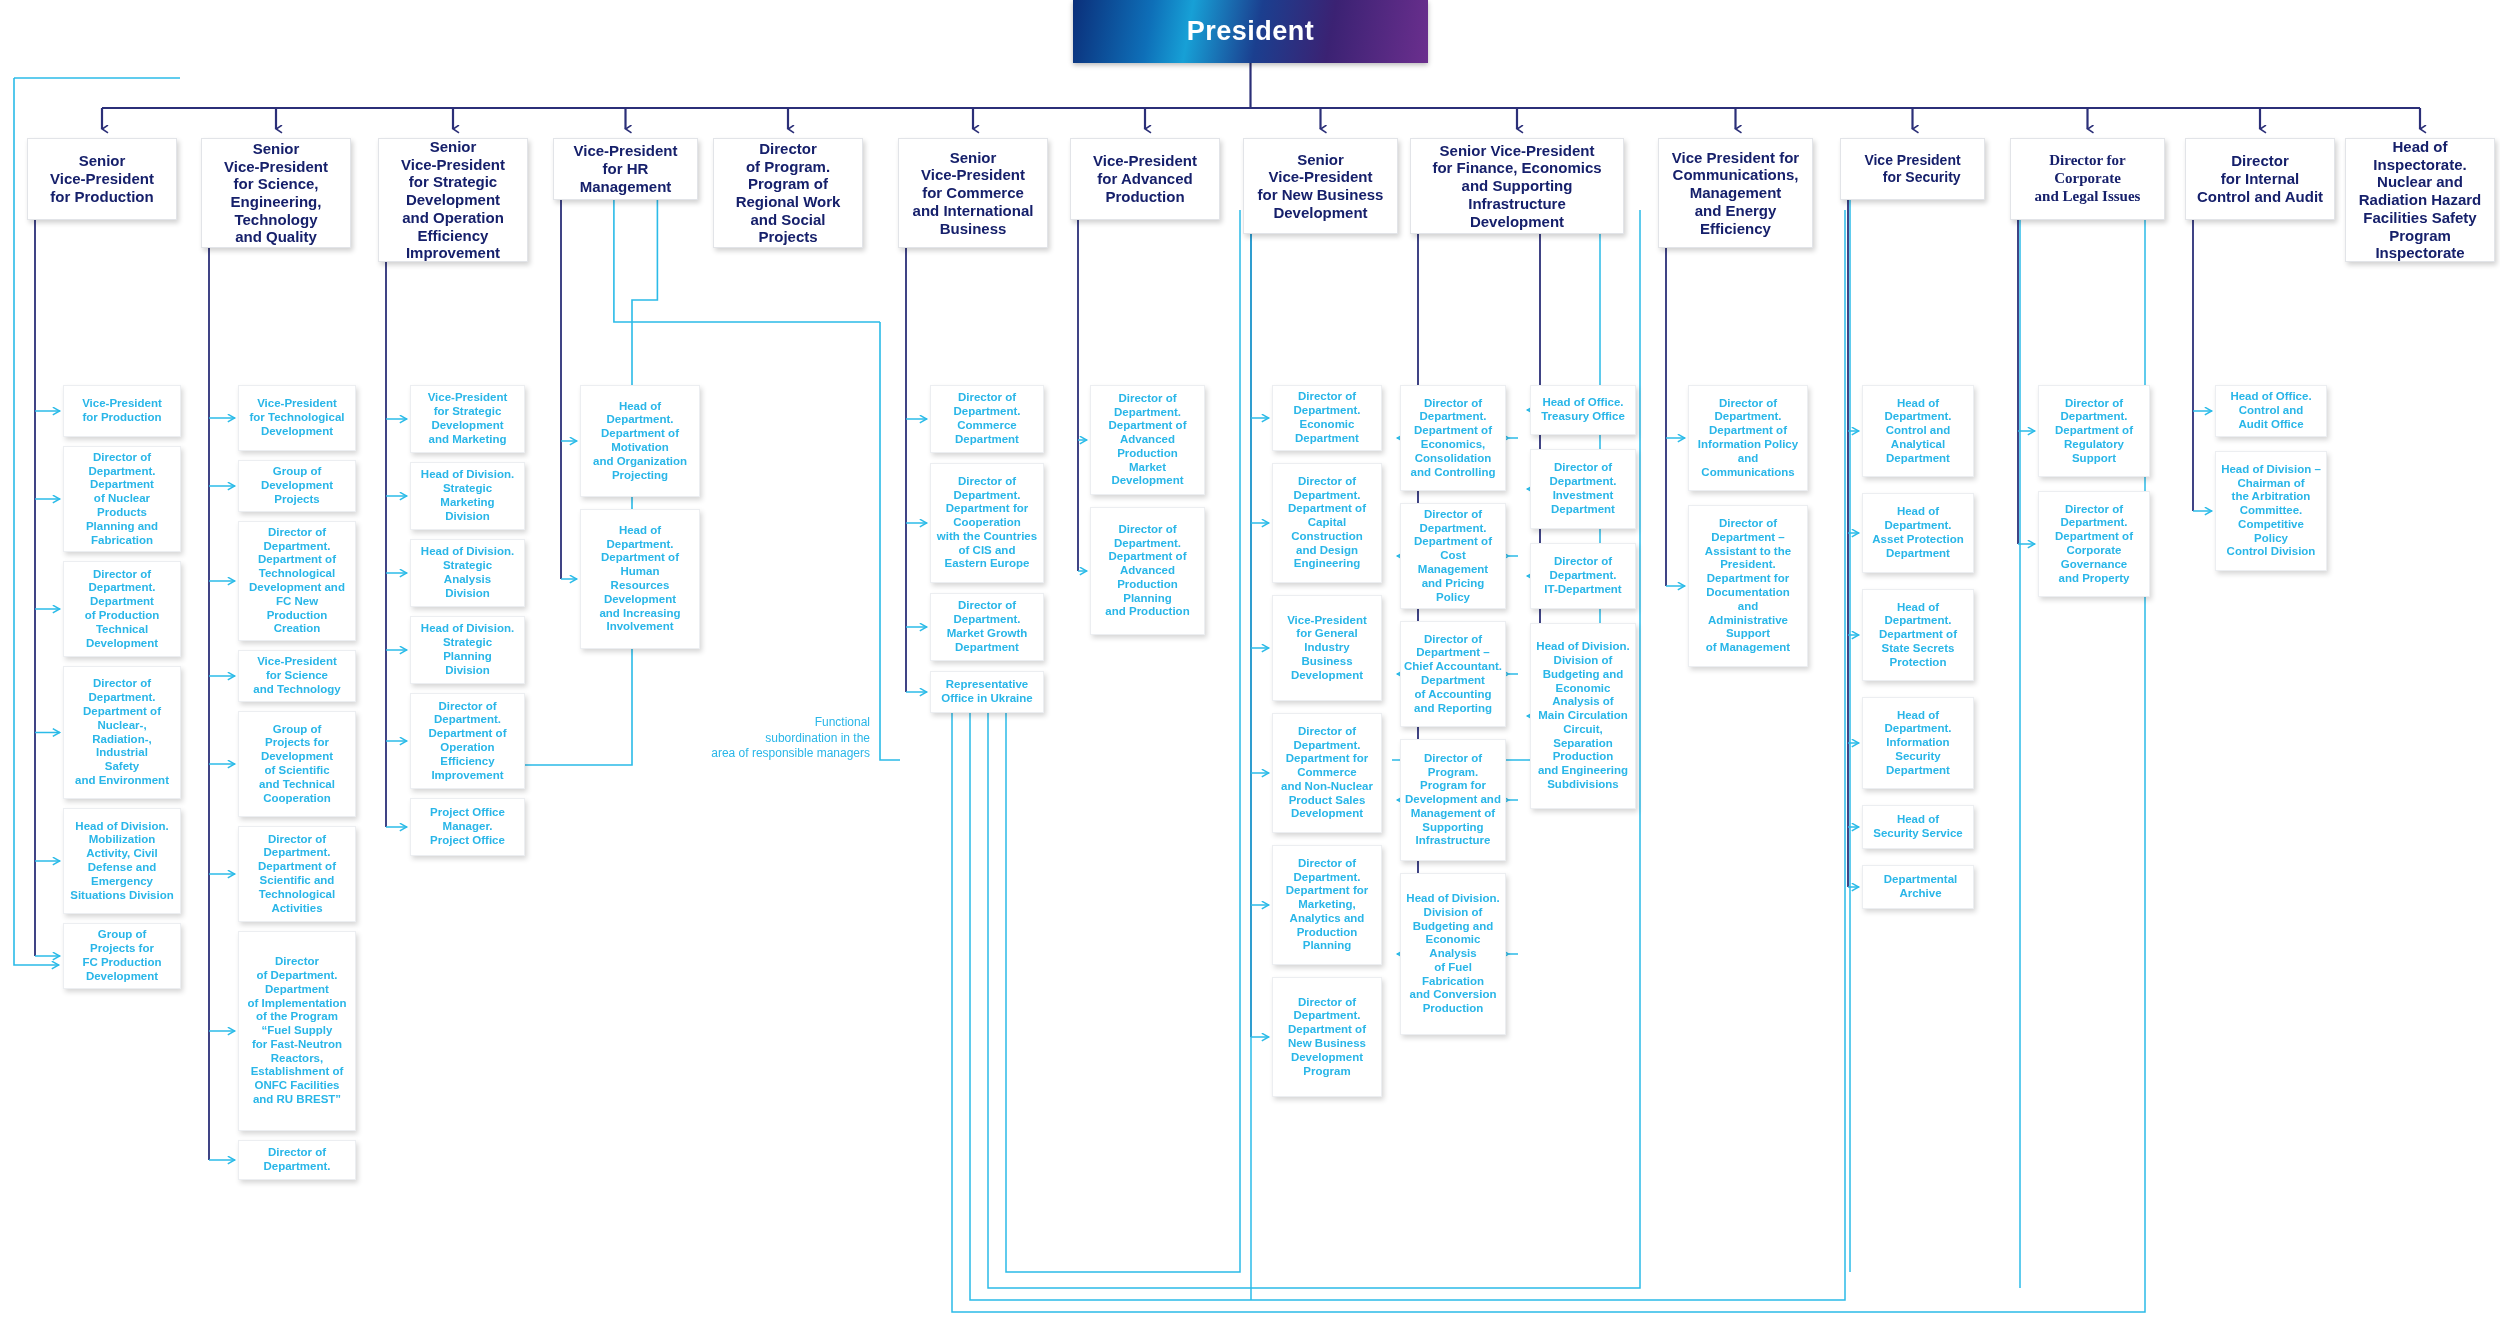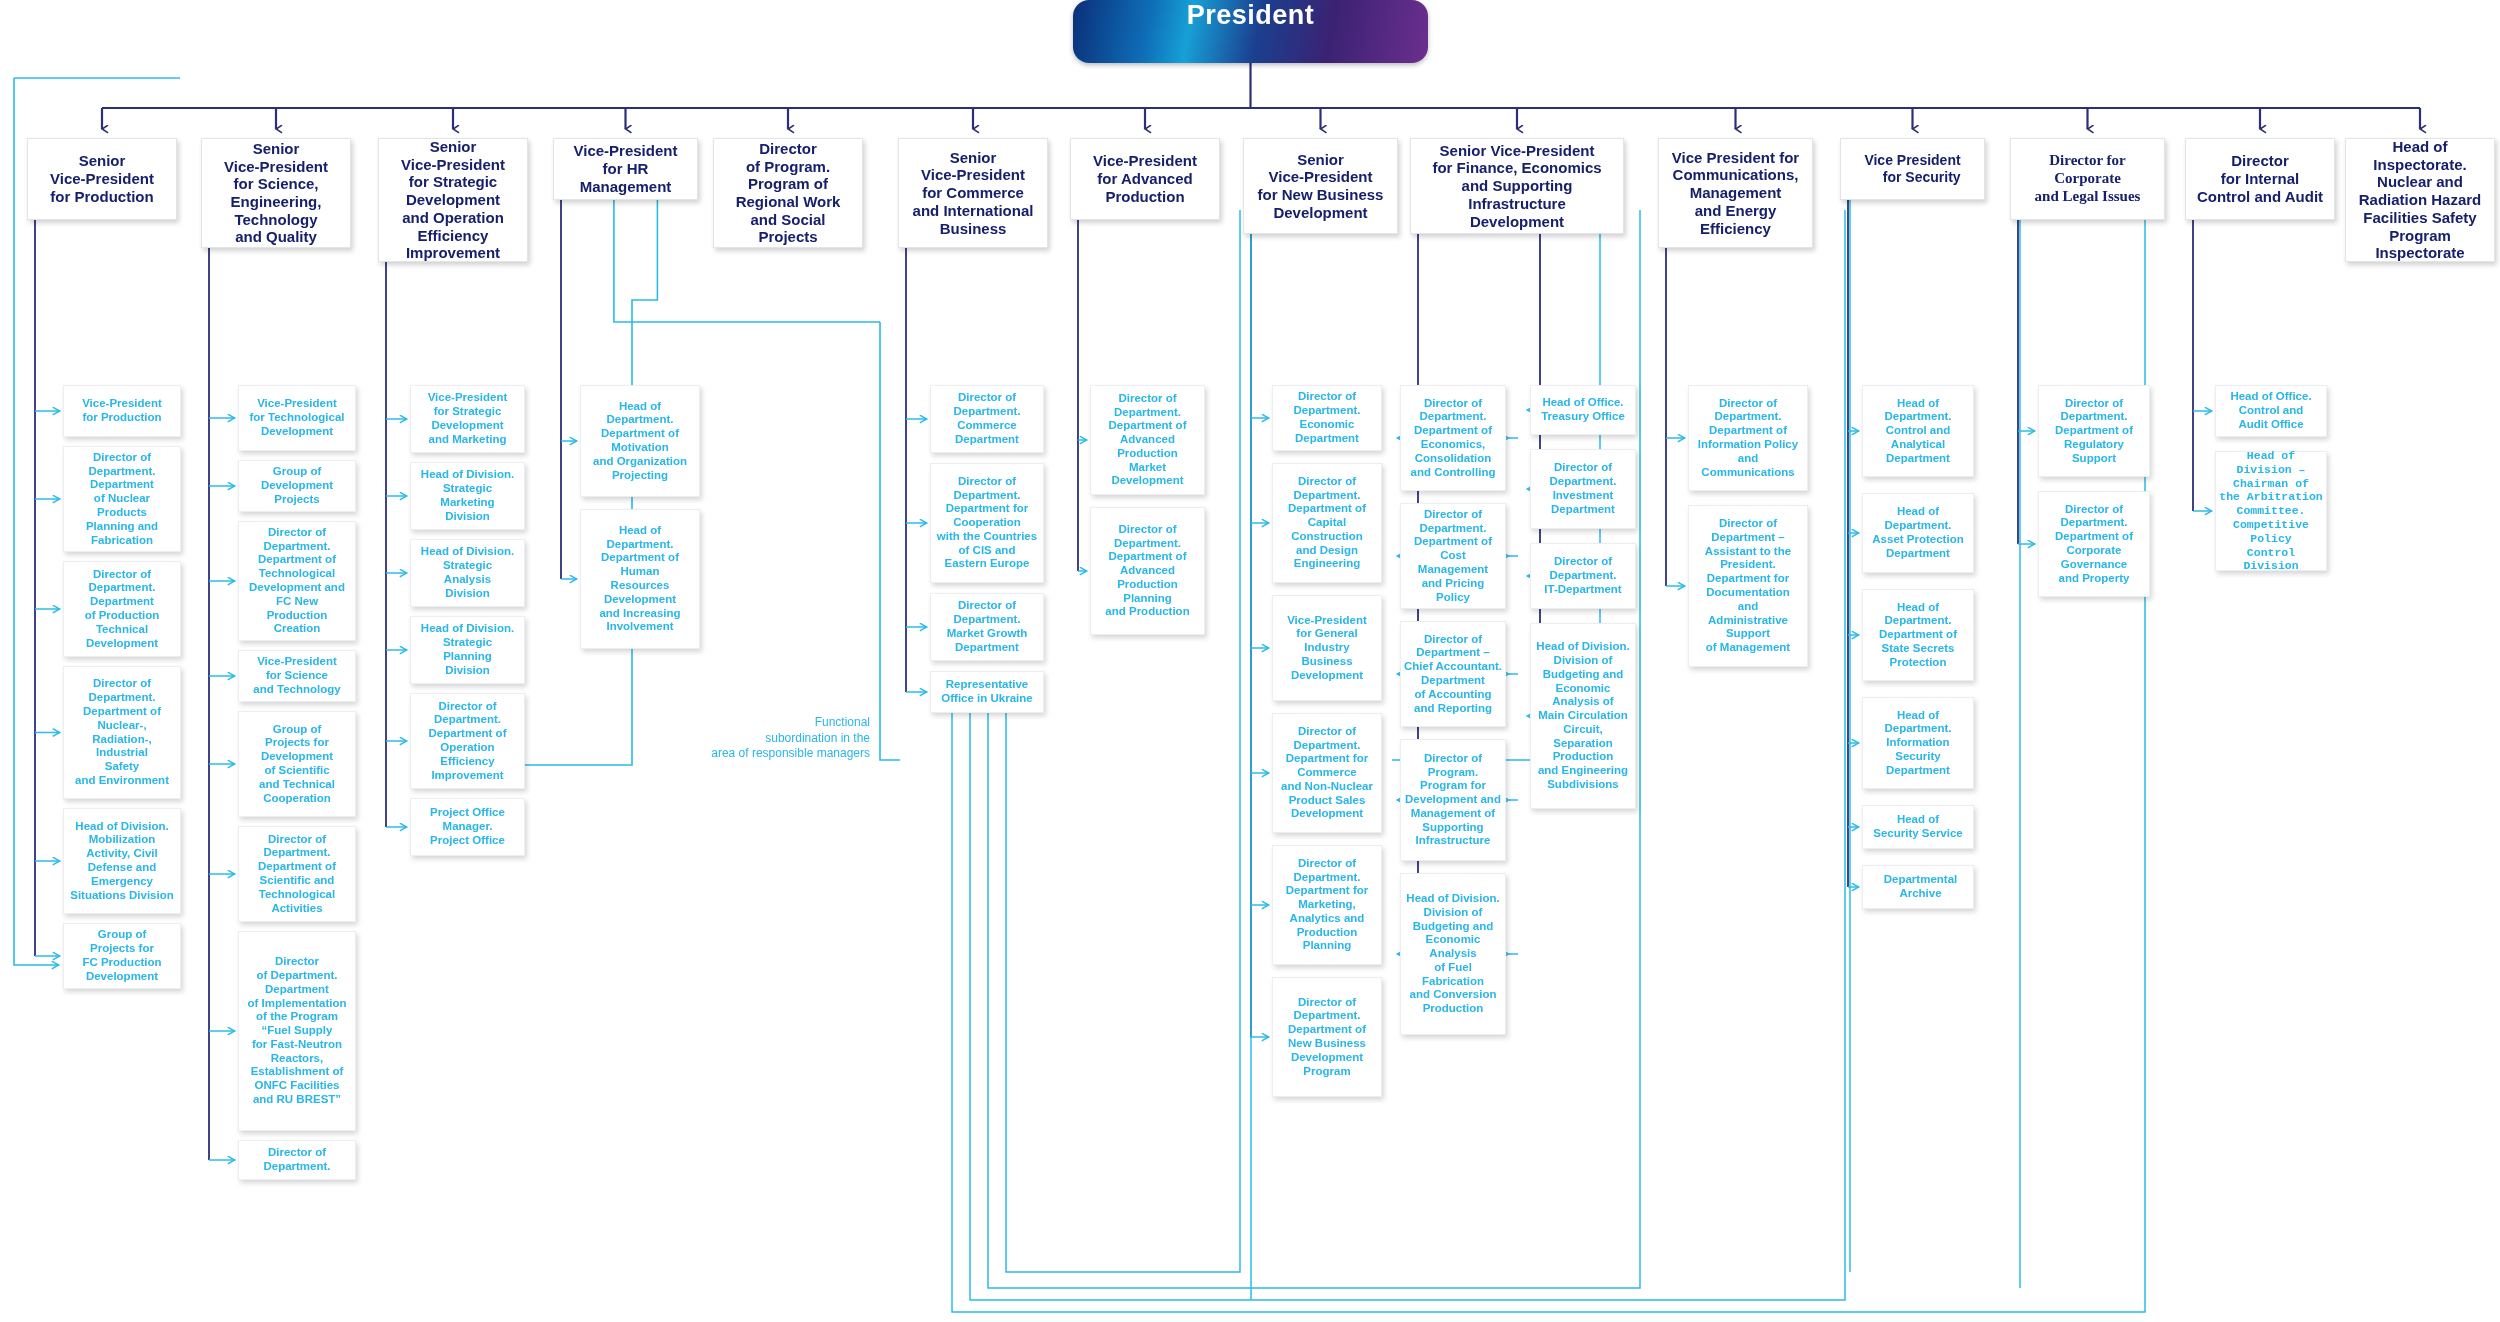--- a/index.html
+++ b/index.html
@@ -6,26 +6,25 @@
   html,body{margin:0;padding:0;background:#ffffff;}
   body{font-family:"Liberation Sans", sans-serif;-webkit-font-smoothing:antialiased;}
   #canvas{position:relative;width:2500px;height:1322px;overflow:hidden;background:#fff;}
 
   
   #wires{position:absolute;left:0;top:0;width:2500px;height:1322px;pointer-events:none;}
 
   
   .president{
     position:absolute;
-    display:flex;justify-content:center;
+    display:flex;align-items:center;justify-content:center;
     background:linear-gradient(100deg,#0b2f7a 0%,#0e6fb8 22%,#17a0d6 33%,#1b3f8f 52%,#3b2273 72%,#6b2f8e 100%);
     color:#ffffff;font-weight:bold;letter-spacing:.5px;
     box-shadow:0 2px 5px rgba(0,0,0,.28);
     text-align:center;
-    border-radius:16px;
   }
 
   
   .l1{
     position:absolute;
     background:#ffffff;
     border:1px solid #e2e4e8;
     box-shadow:2px 3px 5px rgba(0,0,0,.18);
     color:#16206b;
     font-weight:bold;
@@ -767,21 +766,21 @@
           <div>and Property</div>
         </div>
       </div>
       <div class="l2" style="left: 2215px; top: 385px; width: 112px; height: 52px; font-size: 11.5px;">
         <div>
           <div>Head of Office.</div>
           <div>Control and</div>
           <div>Audit Office</div>
         </div>
       </div>
-      <div class="l2" style="left: 2215px; top: 451px; width: 112px; height: 120px; font-size: 11.5px; font-family: Liberation Mono, monospace;">
+      <div class="l2" style="left: 2215px; top: 451px; width: 112px; height: 120px; font-size: 11.5px;">
         <div>
           <div>Head of Division –</div>
           <div>Chairman of</div>
           <div>the Arbitration</div>
           <div>Committee.</div>
           <div>Competitive</div>
           <div>Policy</div>
           <div>Control Division</div>
         </div>
       </div>

